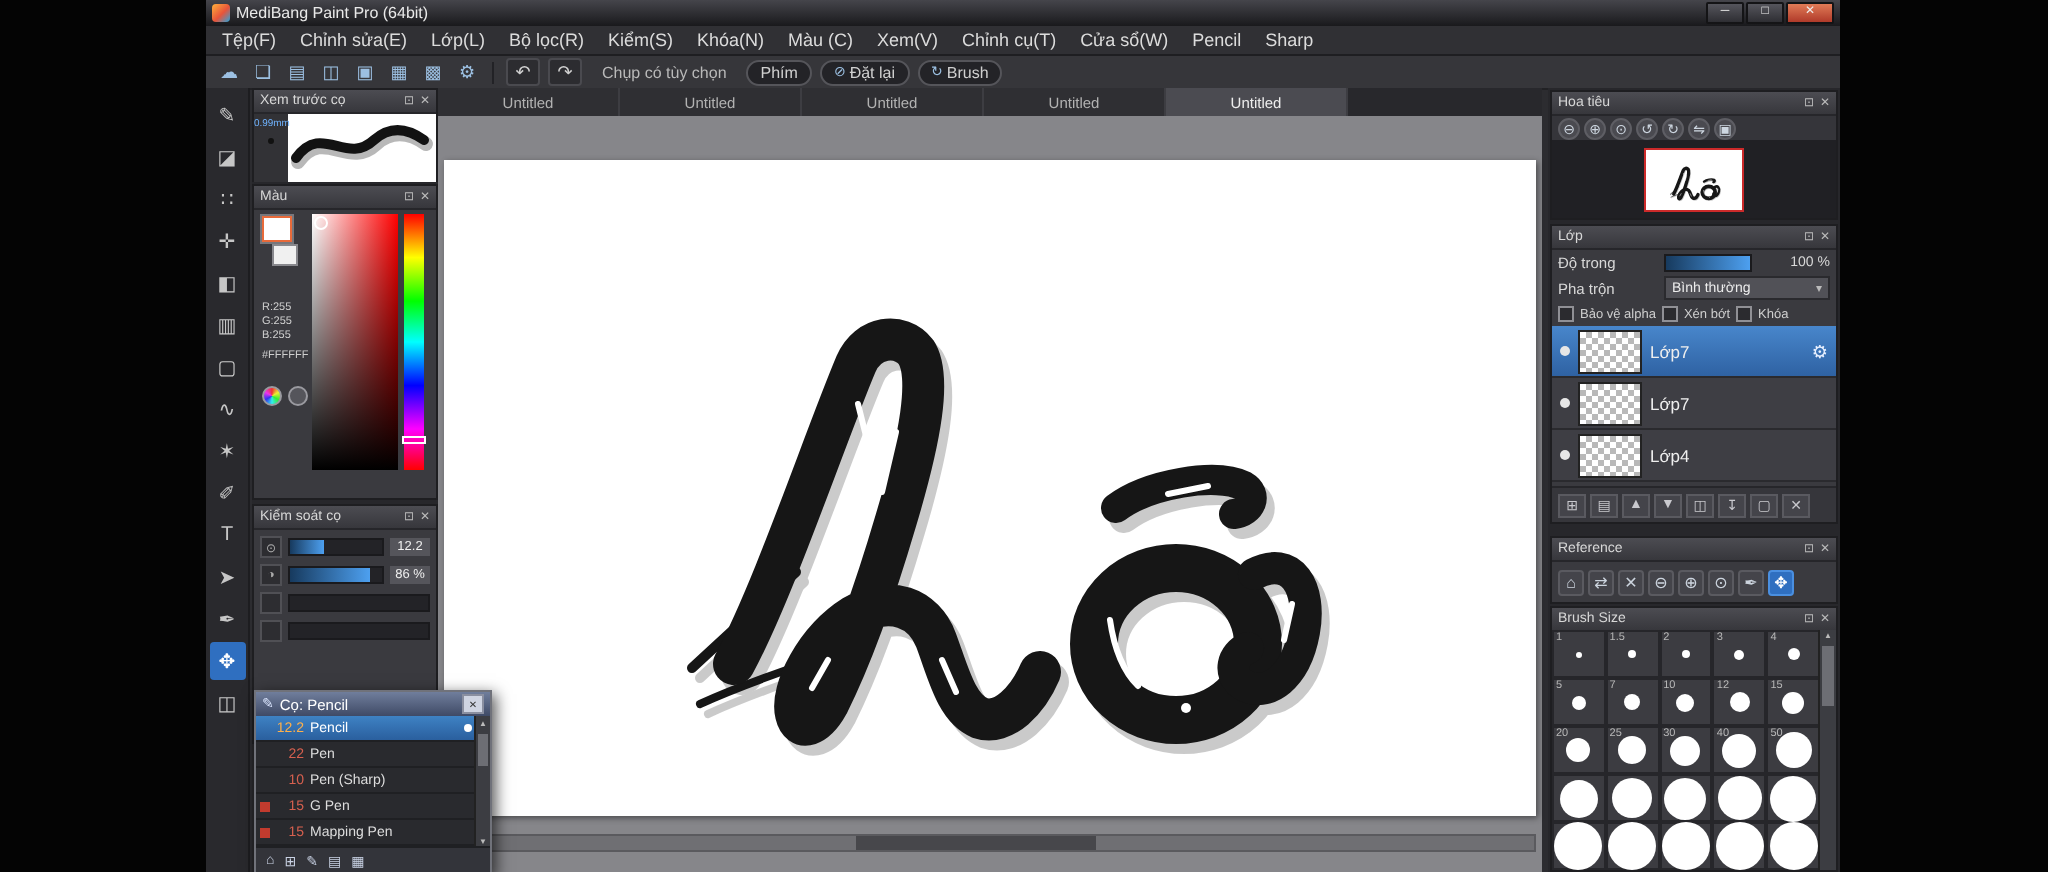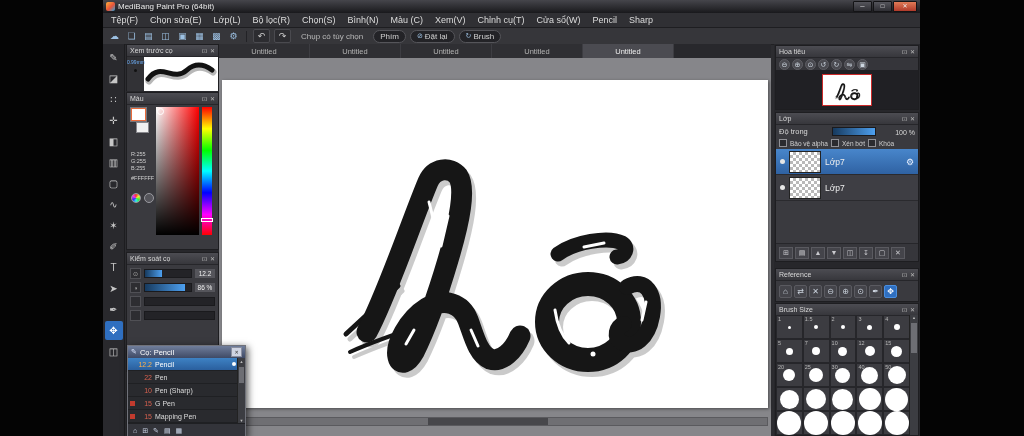--- a/index.html
+++ b/index.html
@@ -95,21 +95,21 @@
 
   
   .rpanels{position:absolute;left:671px;top:44px;width:146px;bottom:0;background:#27272b;}
   .rp{left:1px;width:144px;}
   #p-nav{top:1px;height:65px;}
   .navicons{height:13px;display:flex;align-items:center;gap:2px;padding:0 3px;background:#35353a;border-bottom:1px solid #26262a;}
   .nico{width:11px;height:11px;border-radius:50%;background:#4a4a50;border:1px solid #5e5e64;color:#cdd6e0;font-size:7px;display:flex;align-items:center;justify-content:center;box-sizing:border-box;flex:none;}
   .navprev{position:absolute;left:0;right:0;top:24px;bottom:0;background:#202024;display:flex;align-items:center;justify-content:center;}
   .minipage{width:48px;height:30px;background:#fff;border:1px solid #cc2a2a;display:flex;align-items:center;justify-content:center;overflow:hidden;}
   #p-layers{top:68px;height:150px;}
-  .lrow{display:flex;align-items:flex-end;gap:19px;padding:2px 3px 0 3px;font-size:7.5px;color:#d8d8d8;}
+  .lrow{display:flex;align-items:center;gap:19px;padding:2px 3px 0 3px;font-size:7.5px;color:#d8d8d8;}
   .llabel{width:34px;flex:none;white-space:nowrap;}
   .dropdown{flex:1;height:10px;background:#515157;border:1px solid #2a2a2e;display:flex;align-items:center;font-size:7px;color:#ececec;padding:0 3px;}
   .caret{margin-left:auto;font-size:6px;color:#bbb;}
   .checks{display:flex;align-items:center;gap:3px;padding:3px 3px 2px 3px;font-size:6.5px;color:#cfcfcf;white-space:nowrap;}
   .cb{width:6px;height:6px;border:1px solid #909095;background:#2b2b2f;flex:none;}
   .layer{height:26px;display:flex;align-items:center;gap:4px;padding:0 4px;background:#3e3e44;border-bottom:1px solid #2a2a2e;box-sizing:border-box;}
   .layer.sel{background:linear-gradient(#4886cb,#2f62a3);}
   .vdot{width:5px;height:5px;border-radius:50%;background:#e6e6e6;flex:none;}
   .thumb{width:30px;height:20px;border:1px solid #222;background-color:#fff;background-image:linear-gradient(45deg,#b9b9b9 25%,transparent 25%,transparent 75%,#b9b9b9 75%),linear-gradient(45deg,#b9b9b9 25%,transparent 25%,transparent 75%,#b9b9b9 75%);background-size:6px 6px;background-position:0 0,3px 3px;flex:none;}
   .lname{font-size:8.5px;color:#eee;}
@@ -171,25 +171,25 @@
     <span class="title">MediBang Paint Pro (64bit)</span>
     <span class="winbtns">
       <span class="wbtn">─</span>
       <span class="wbtn">□</span>
       <span class="wbtn close">✕</span>
     </span>
   </div>
 
   <div class="menubar">
     <span class="menu-item">Tệp(F)</span>
-    <span class="menu-item">Chọn sửa(E)</span>
+    <span class="menu-item">Chỉnh sửa(E)</span>
     <span class="menu-item">Lớp(L)</span>
     <span class="menu-item">Bộ lọc(R)</span>
-    <span class="menu-item">Chọn(S)</span>
-    <span class="menu-item">Bình(N)</span>
+    <span class="menu-item">Kiểm(S)</span>
+    <span class="menu-item">Khóa(N)</span>
     <span class="menu-item">Màu (C)</span>
     <span class="menu-item">Xem(V)</span>
     <span class="menu-item">Chỉnh cụ(T)</span>
     <span class="menu-item">Cửa sổ(W)</span>
     <span class="menu-item">Pencil</span>
     <span class="menu-item">Sharp</span>
   </div>
 
   <div class="tbar">
     <span class="tico">☁</span>
@@ -391,40 +391,52 @@
         <span class="sp pico">⊡</span>
         <span class="pico">✕</span>
       </div>
       <div class="lrow">
         <span class="llabel">Độ trong</span>
         <span class="bctrack">
               <span class="bcfill" style="width:100%;"></span>
             </span>
         <span style="font-size:7px;">100 %</span>
       </div>
+      <div class="lrow">
+        <span class="llabel">Pha trộn</span>
+        <span class="dropdown">
+          <span>Bình thường</span>
+          <span class="caret">▾</span>
+        </span>
+      </div>
       <div class="checks">
         <span class="cb"></span>
         <span>Bảo vệ alpha</span>
         <span class="cb"></span>
         <span>Xén bớt</span>
         <span class="cb"></span>
         <span>Khóa</span>
       </div>
       <div class="llist">
         <div class="layer sel">
           <span class="vdot"></span>
           <span class="thumb"></span>
           <span class="lname">Lớp7</span>
           <span class="lgear">⚙</span>
         </div>
         <div class="layer">
           <span class="vdot"></span>
           <span class="thumb"></span>
           <span class="lname">Lớp7</span>
         </div>
+        <div class="layer">
+          <span class="vdot"></span>
+          <span class="thumb"></span>
+          <span class="lname">Lớp4</span>
+        </div>
       </div>
       <div class="lactions">
         <span class="aico">⊞</span>
         <span class="aico">▤</span>
         <span class="aico">▲</span>
         <span class="aico">▼</span>
         <span class="aico">◫</span>
         <span class="aico">↧</span>
         <span class="aico">▢</span>
         <span class="aico">✕</span>

